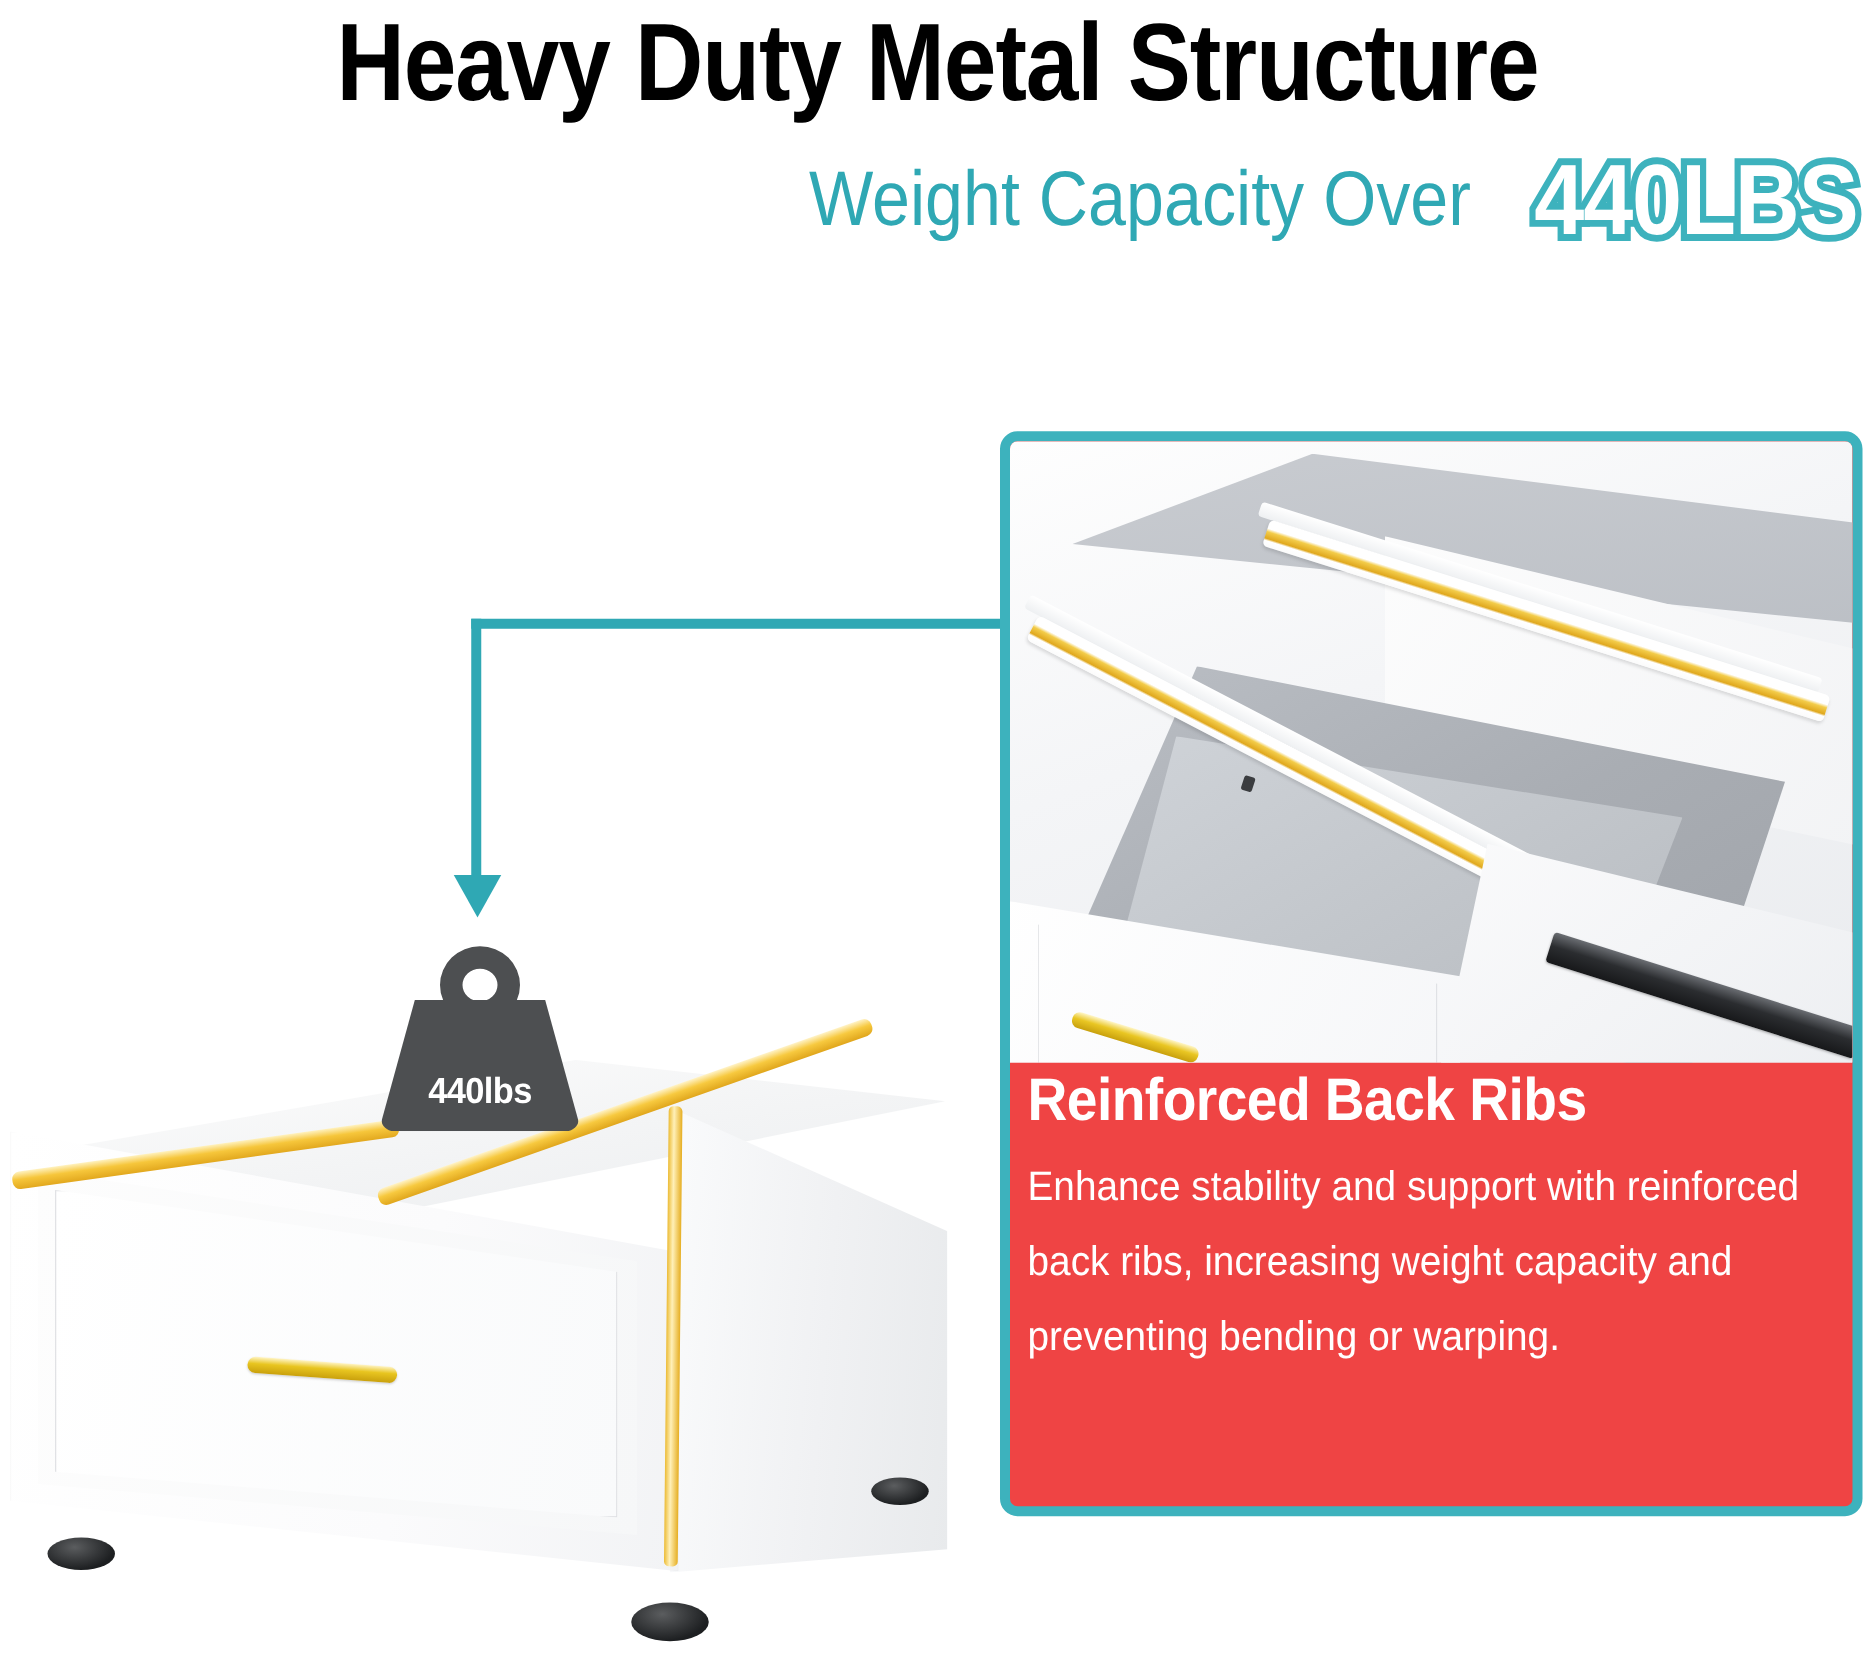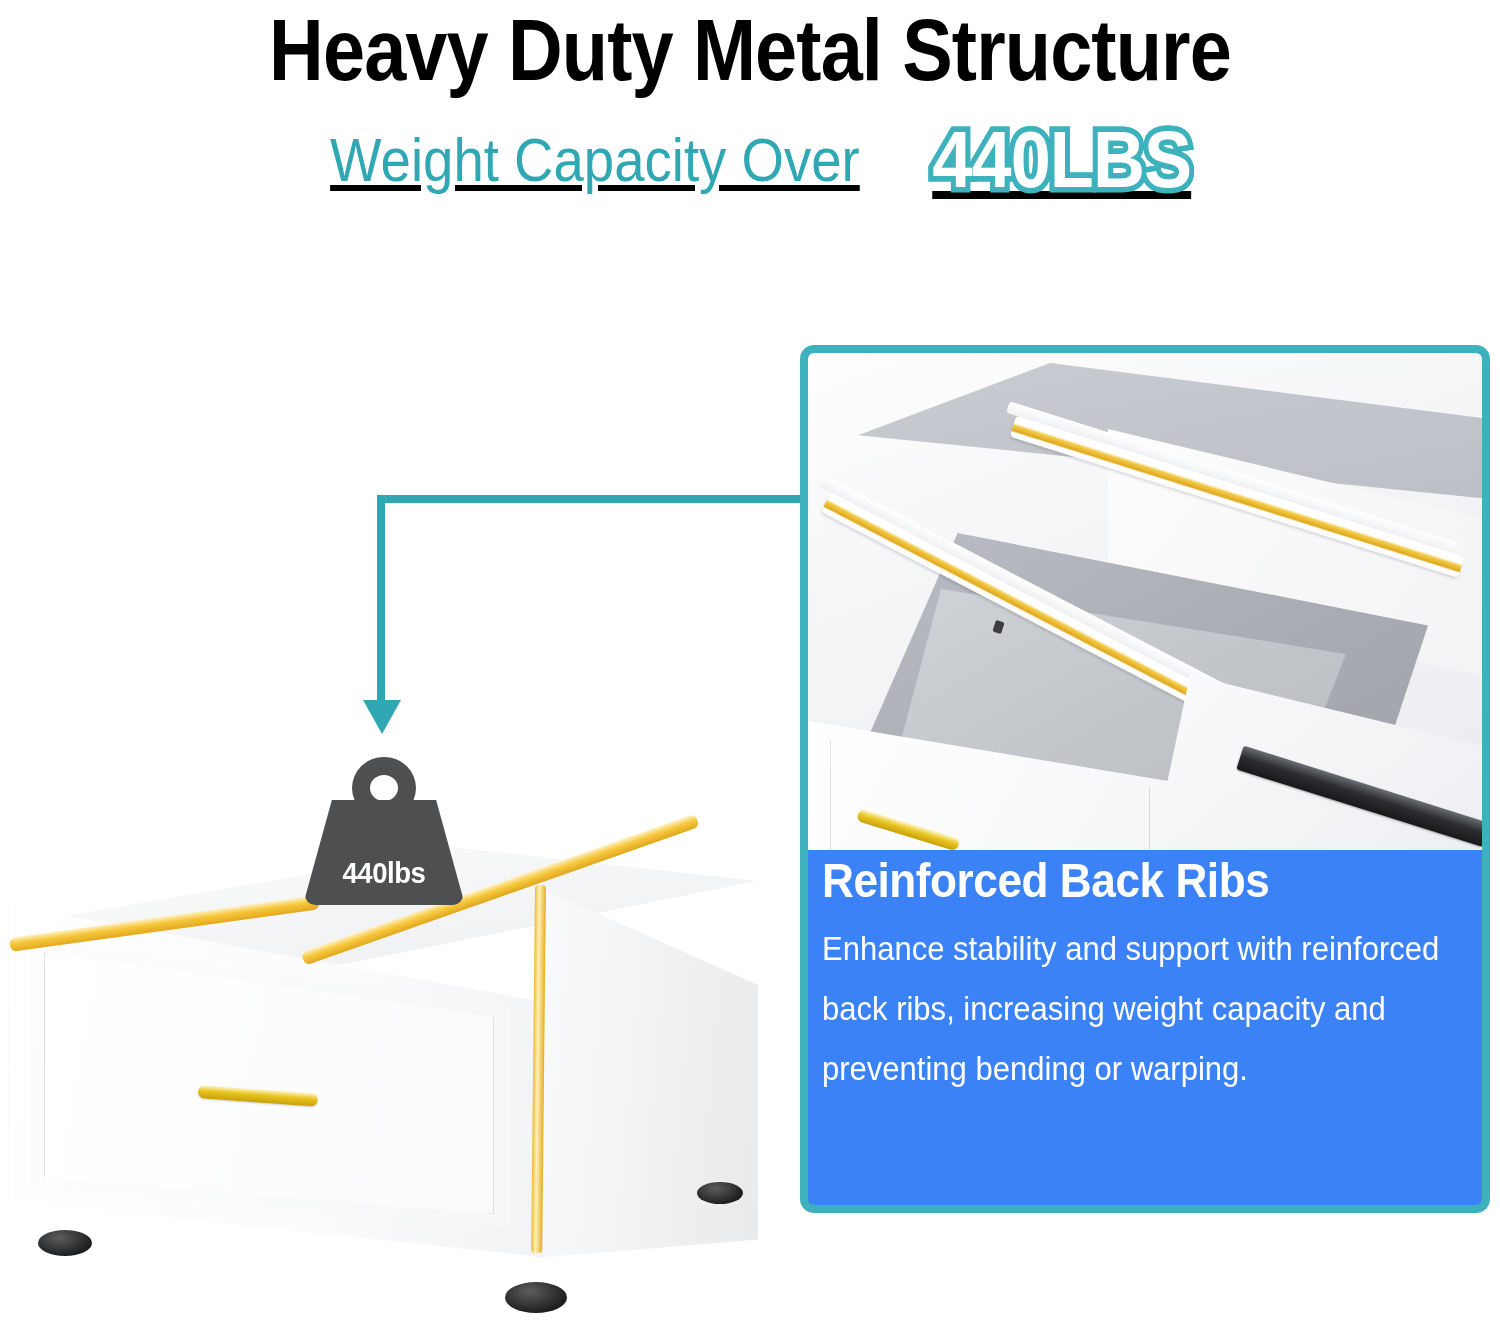--- a/index.html
+++ b/index.html
@@ -10,21 +10,21 @@
   #header { position:absolute; left:0; top:0; width:1220px; height:230px; }
   #main-title {
     position:absolute; left:0; top:2px; width:1500px; text-align:center;
     font-family:"Liberation Sans", sans-serif;
     font-size:88px; font-weight:bold; color:#000000;
     letter-spacing:-1px; transform:scaleX(0.86); transform-origin:50% 50%;
     white-space:nowrap; line-height:1.08;
   }
   #subtitle-row {
     position:absolute; left:0; top:118px; width:1500px;
-    display:flex; justify-content:center; align-items:center; gap:22px;text-decoration:underline;
+    display:flex; justify-content:flex-end; align-items:center; 
   }
   #subtitle-text {
     font-size:62px; font-weight:normal; color:#2FA8B4;
     transform:scaleX(0.88); transform-origin:50% 50%;
     white-space:nowrap; line-height:1.1;
   }
   #capacity-badge {
     font-size:80px; font-weight:bold; color:#ffffff;
     -webkit-text-stroke:11px #3DB2BD; paint-order:stroke fill;
     transform:scaleX(0.9); transform-origin:50% 50%;
@@ -133,21 +133,21 @@
   .conn-head {
     position:absolute; left:8px; top:205px; width:0; height:0;
     border-left:19px solid transparent; border-right:19px solid transparent;
     border-top:34px solid #2FA8B4;
   }
 
   
   #feature-panel {
     position:absolute; left:800px; top:345px; width:690px; height:868px;
     border:8px solid #3DB2BD; border-radius:14px;
-    background:#3b82f6; overflow:hidden;
+    background:#ef4444; overflow:hidden;
   }
   #panel-photo {
     position:absolute; left:0; top:0; width:674px; height:497px;
     background:linear-gradient(160deg,#fefefe 0%, #f4f5f7 40%, #e9ebee 100%);
     overflow:hidden;
   }
   
   .ph-topgray {
     position:absolute; left:50px; top:10px; width:640px; height:190px;
     background:linear-gradient(170deg,#c9ccd1,#b9bdc3);

